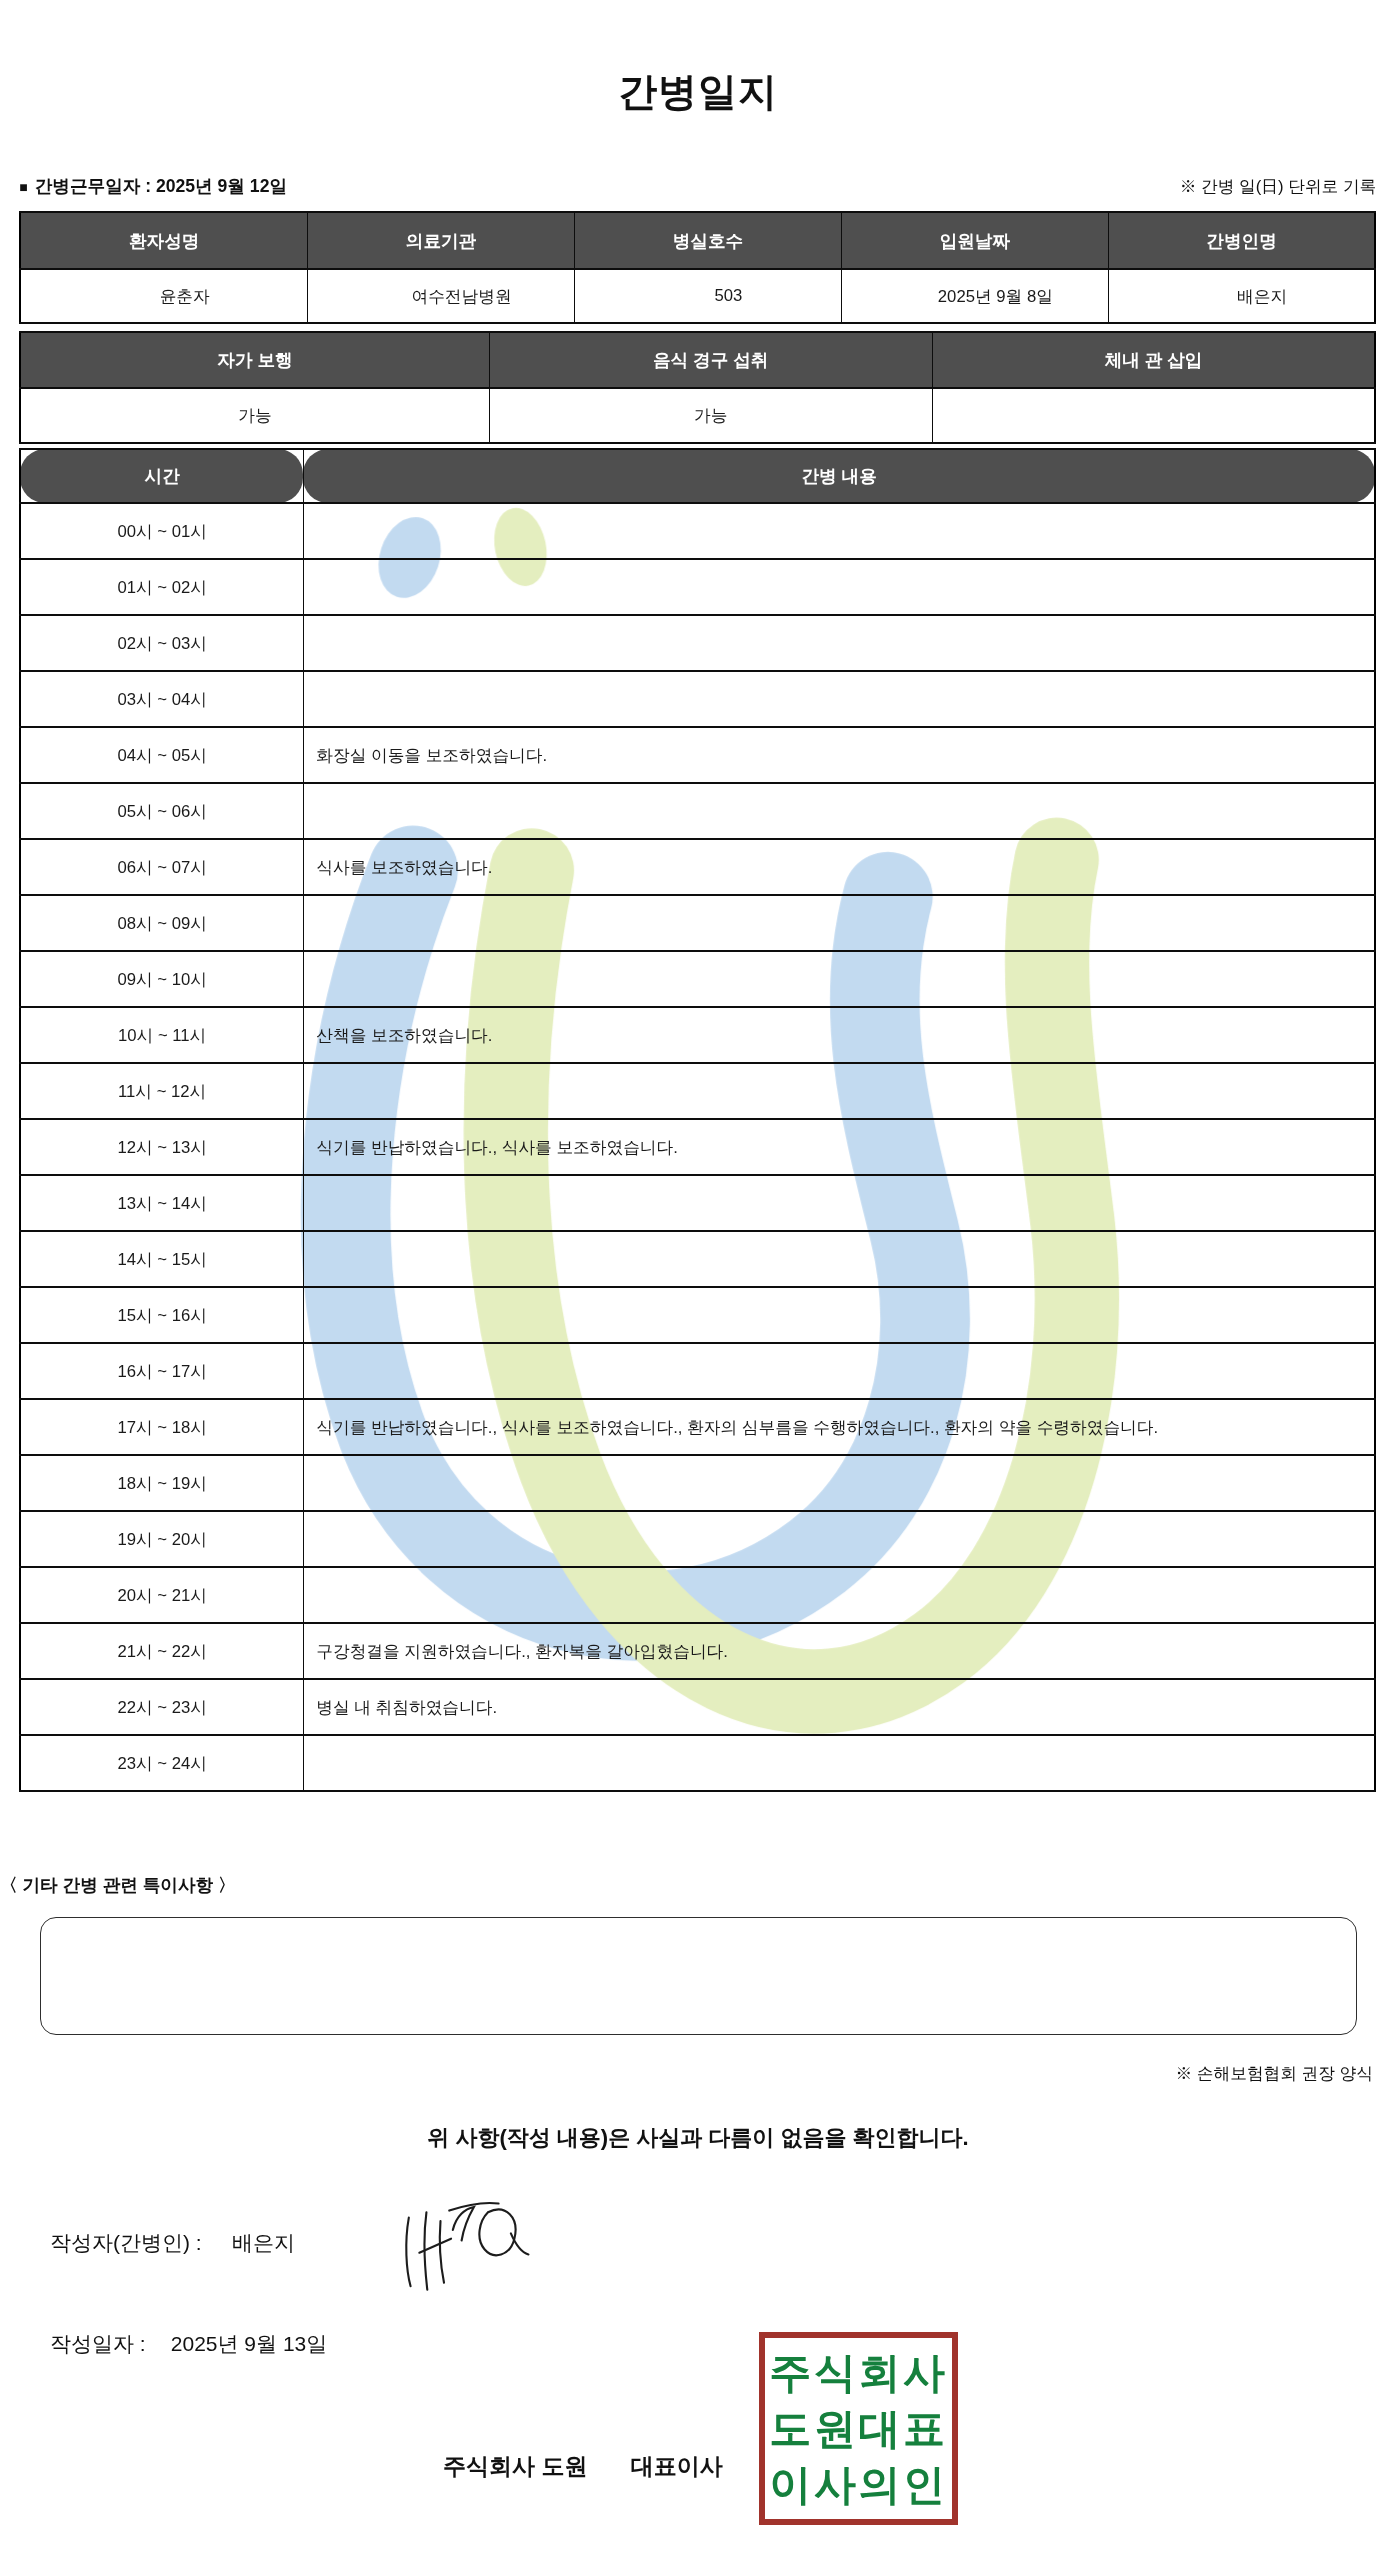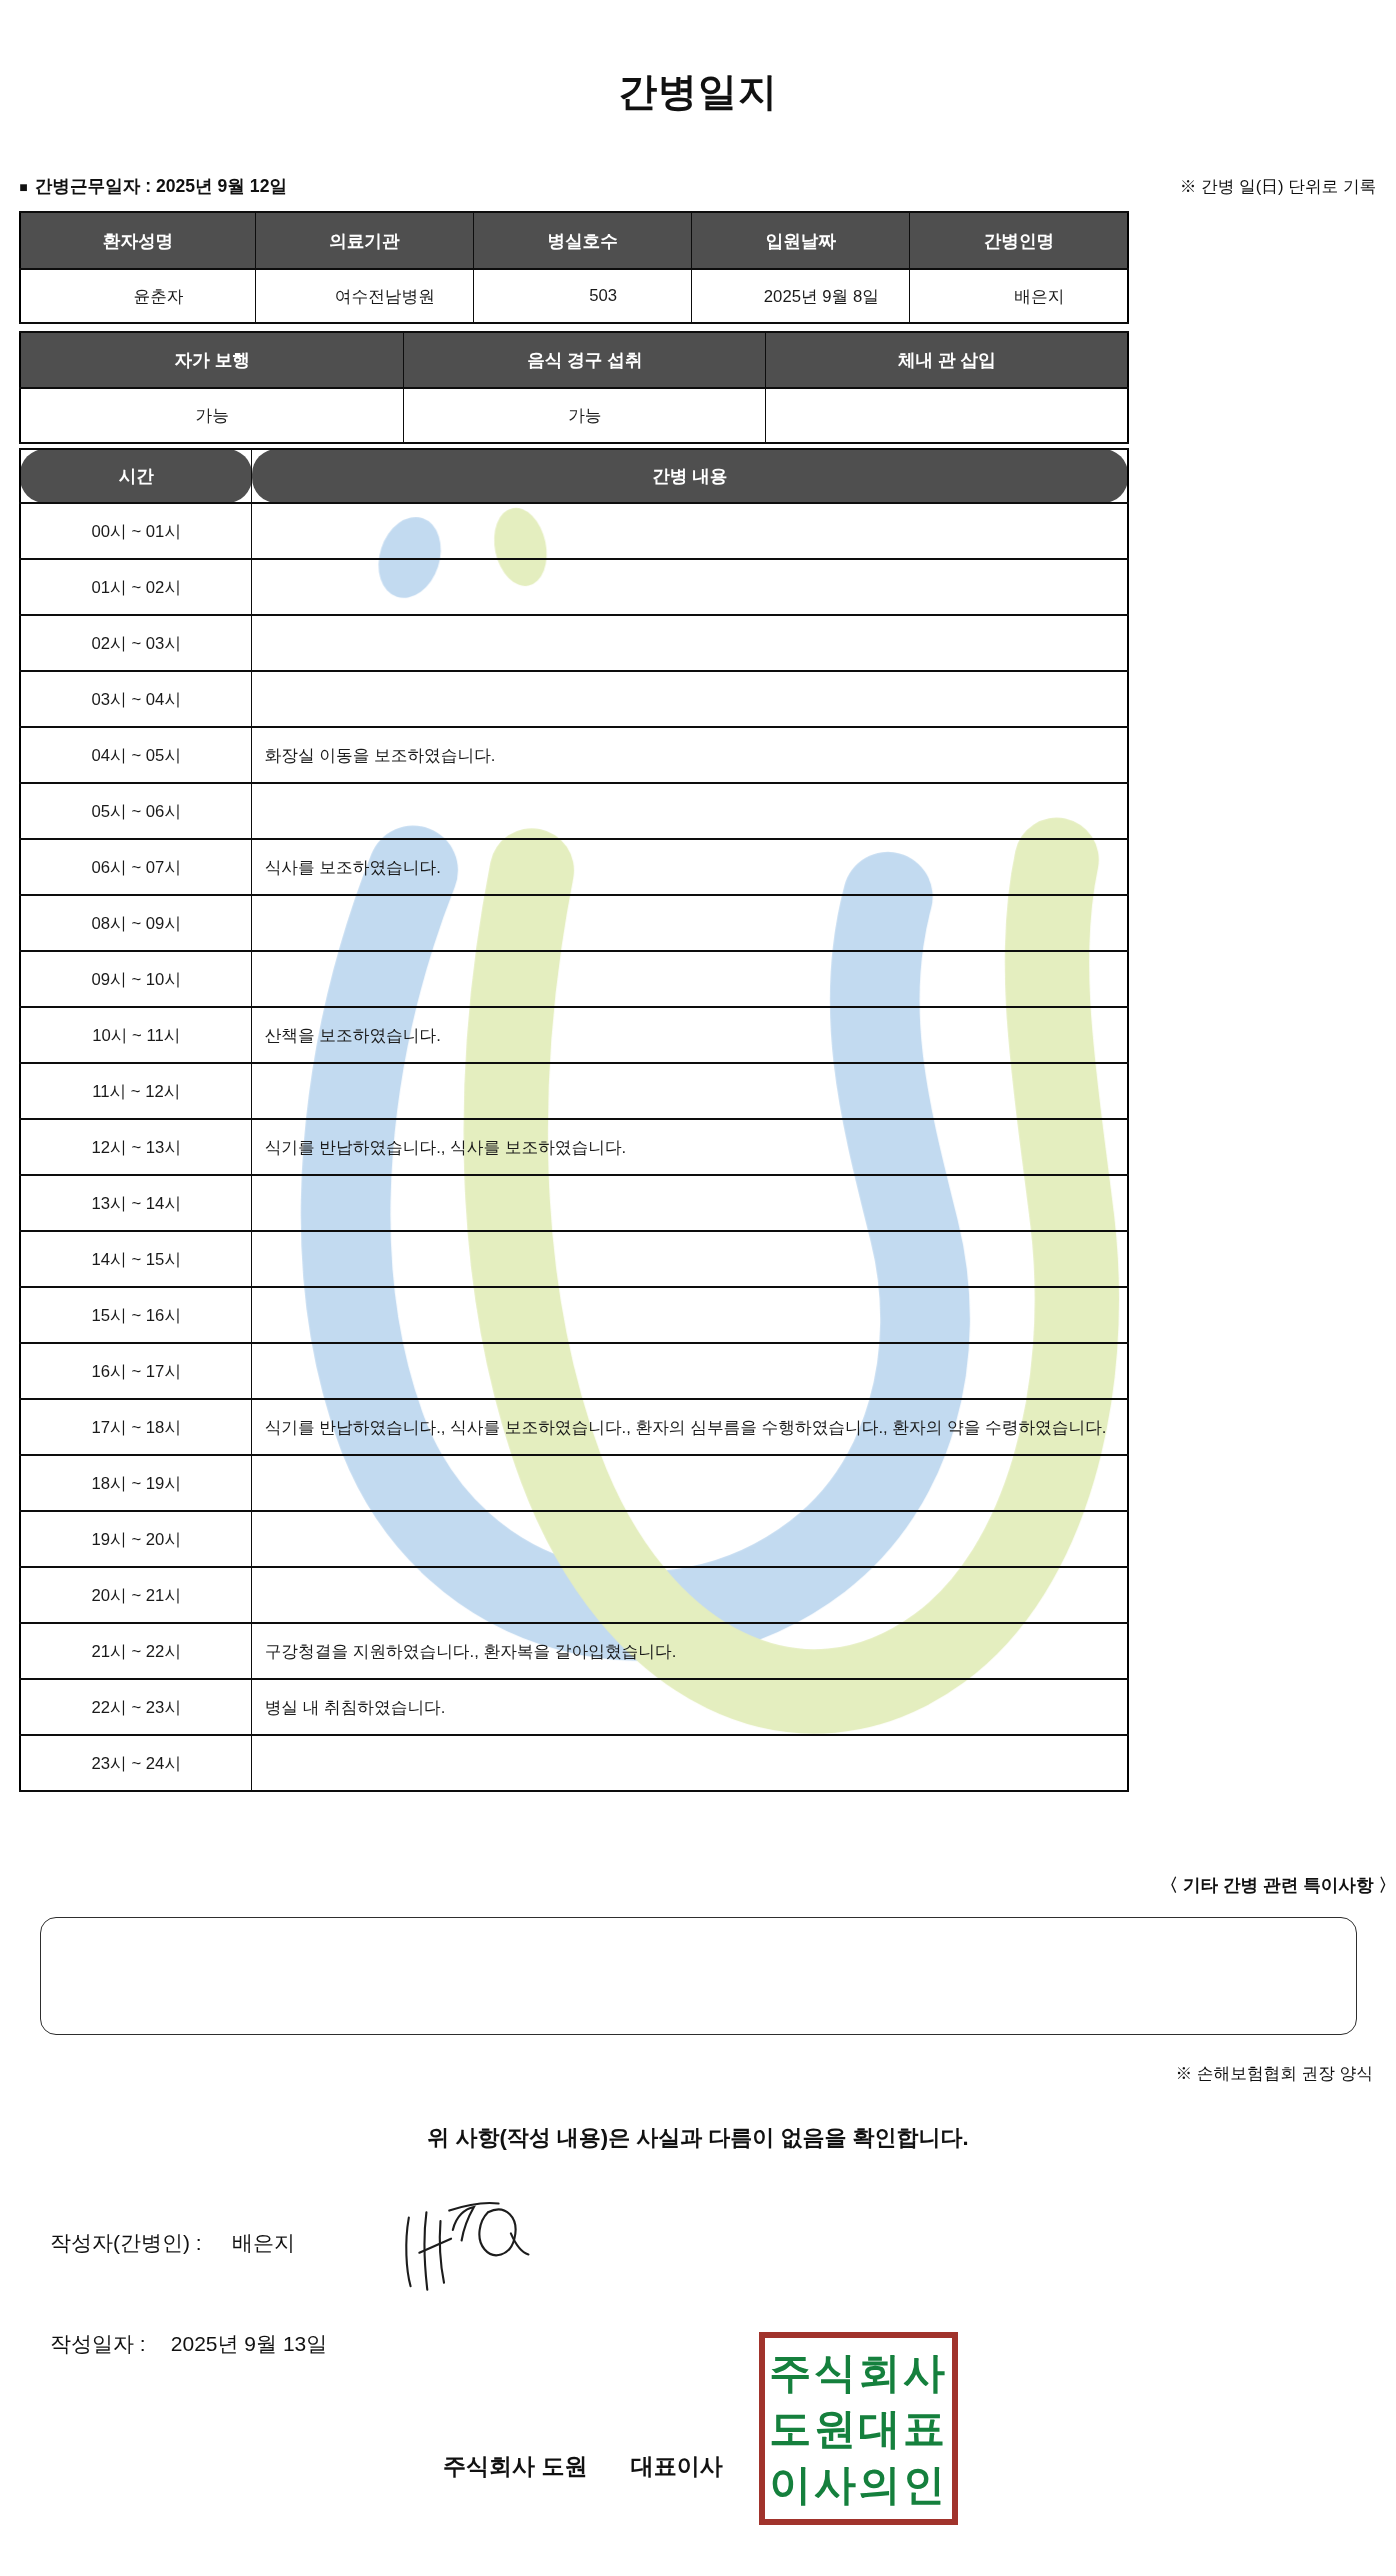--- a/index.html
+++ b/index.html
@@ -7,38 +7,38 @@
     position:relative;width:1396px;height:2576px;background:#ffffff;
     font-family:"Liberation Sans",sans-serif;color:#111;overflow:hidden;
   }
   #watermark{position:absolute;left:0;top:0;z-index:0;}
   .layer{position:absolute;z-index:1;}
   .page-title{left:0;top:65px;width:1396px;text-align:center;font-size:39px;font-weight:bold;letter-spacing:0.9px;font-family:Liberation Mono, monospace;}
   .meta-row{left:19.3px;top:174px;width:1357px;display:flex;justify-content:space-between;align-items:baseline;}
   .meta-left{font-size:17.6px;font-weight:bold;}
   .meta-left .bullet{font-size:14px;margin-right:7px;}
   .meta-right{font-size:16.7px;font-weight:normal;}
-  table{border-collapse:collapse;table-layout:fixed;width:1110px;background:transparent;}
+  table{border-collapse:collapse;table-layout:fixed;width:1357px;background:transparent;}
   .doc-table{position:absolute;left:19.3px;z-index:1;}
   th,td{border:1.8px solid #0d0d0d;border-top-width:2.6px;border-bottom-width:2.6px;overflow:hidden;}
   table{border:2.6px solid #000;}
   th{background:#4f4f4f;color:#ffffff;font-weight:bold;font-size:17.6px;text-align:center;}
   td{font-size:16.7px;color:#1a1a1a;background:transparent;}
   #patient-table{top:211px;}
   #patient-table th{height:53px;}
   #patient-table td{height:50px;text-align:center;padding-left:42px;}
   #status-table{top:331px;}
   #status-table th{height:52px;}
   #status-table td{height:51px;text-align:center;}
   #care-table{top:448px;}
   #care-table th{height:50px;border-radius:25px;}
   #care-table td{height:52px;}
   #care-table td.time-cell{text-align:center;}
   #care-table td.content-cell{text-align:left;padding:0 8.8px 0 12.3px;}
-  .notes-caption{left:0;top:1873px;width:1396px;text-align:right;font-size:17.6px;font-weight:bold;}
+  .notes-caption{left:0;top:1873px;width:1396px;text-align:left;font-size:17.6px;font-weight:bold;}
   .notes-box{left:40px;top:1917px;width:1317px;height:118px;border:1.8px solid #2e2e2e;border-radius:16px;background:transparent;font-size:16.7px;padding:8.8px 12.3px;box-sizing:border-box;}
   .form-note{left:0;top:2062px;width:1373px;text-align:right;font-size:16.7px;}
   .confirm-line{left:0;top:2123px;width:1396px;text-align:center;font-size:22px;font-weight:bold;}
   .writer-line{left:50px;top:2229px;font-size:21px;}
   .writer-line .name{margin-left:24.6px;}
   .signature{left:400px;top:2200px;}
   .written-date-line{left:50px;top:2330px;font-size:21px;}
   .written-date-line .date{margin-left:19.3px;}
   .company-line{left:443px;top:2451px;font-size:23px;font-weight:bold;}
   .company-line .ceo{margin-left:37px;}

